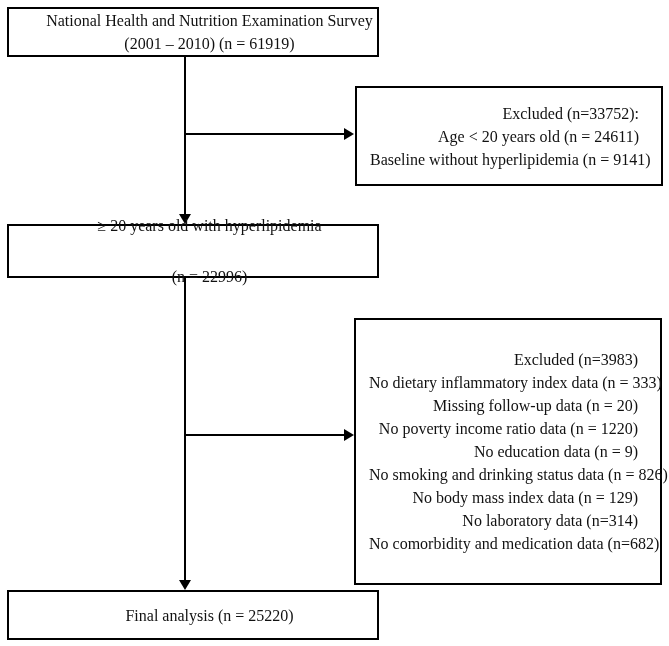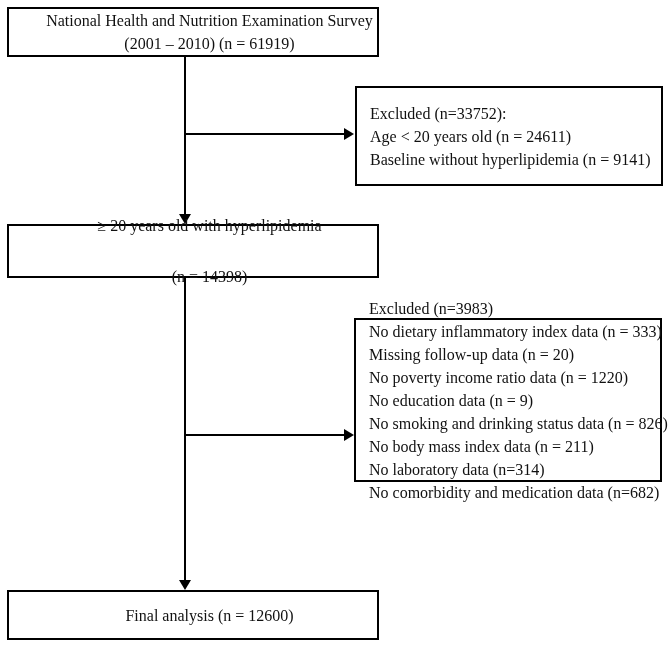--- a/index.html
+++ b/index.html
@@ -17,21 +17,21 @@
   .box {
     position: absolute;
     box-sizing: border-box;
     border: 2px solid #000000;
     background: #ffffff;
     display: flex;
     flex-direction: column;
     justify-content: center;
   }
   .box.center { text-align: center; align-items: center; padding-left: 33px; }
-  .box.left   { text-align: left; padding-left: 13px; padding-right: 14px; }
+  .box.left   { text-align: right; padding-left: 13px; padding-right: 22px; }
   .line { white-space: nowrap; }
 
   
   .vline, .hline { position: absolute; background: #000000; }
   .vline { width: 2px; }
   .hline { height: 2px; }
 
   
   .arrow-down {
     position: absolute; width: 0; height: 0;
@@ -43,21 +43,21 @@
     position: absolute; width: 0; height: 0;
     border-top: 6px solid transparent;
     border-bottom: 6px solid transparent;
     border-left: 10px solid #000000;
   }
 
   
   #box-nhanes   { left: 7px;   top: 7px;   width: 372px; height: 50px; }
   #box-excl1    { left: 355px; top: 86px;  width: 308px; height: 100px; }
   #box-eligible { left: 7px;   top: 224px; width: 372px; height: 54px; gap: 28px; }
-  #box-excl2    { left: 354px; top: 318px; width: 308px; height: 164px; }
+  #box-excl2    { left: 354px; top: 318px; width: 308px; height: 267px; }
   #box-final    { left: 7px;   top: 590px; width: 372px; height: 50px; }
 
   
   #vline-1 { left: 184px; top: 57px;  height: 157px; }
   #head-down-1 { left: 179px; top: 214px; }
   #hline-1 { left: 184px; top: 133px; width: 160px; }
   #head-right-1 { left: 344px; top: 128px; }
   #vline-2 { left: 184px; top: 278px; height: 302px; }
   #head-down-2 { left: 179px; top: 580px; }
   #hline-2 { left: 184px; top: 434px; width: 160px; }
@@ -80,38 +80,38 @@
   <div class="arrow-right" id="head-right-1"></div>
 
   <div class="box left" id="box-excl1">
     <div class="line">Excluded (n=33752):</div>
     <div class="line">Age &lt; 20 years old (n = 24611)</div>
     <div class="line">Baseline without hyperlipidemia (n = 9141)</div>
   </div>
 
   <div class="box center" id="box-eligible">
     <div class="line">≥ 20 years old with hyperlipidemia</div>
-    <div class="line">(n = 14398)</div>
+    <div class="line">(n = 22996)</div>
   </div>
 
   <div class="vline" id="vline-2"></div>
   <div class="arrow-down" id="head-down-2"></div>
 
   <div class="hline" id="hline-2"></div>
   <div class="arrow-right" id="head-right-2"></div>
 
   <div class="box left" id="box-excl2">
     <div class="line">Excluded (n=3983)</div>
     <div class="line">No dietary inflammatory index data (n = 333)</div>
     <div class="line">Missing follow-up data (n = 20)</div>
     <div class="line">No poverty income ratio data (n = 1220)</div>
     <div class="line">No education data (n = 9)</div>
     <div class="line">No smoking and drinking status data (n = 826)</div>
-    <div class="line">No body mass index data (n = 211)</div>
+    <div class="line">No body mass index data (n = 129)</div>
     <div class="line">No laboratory data (n=314)</div>
     <div class="line">No comorbidity and medication data (n=682)</div>
   </div>
 
   <div class="box center" id="box-final">
-    <div class="line">Final analysis (n = 12600)</div>
+    <div class="line">Final analysis (n = 25220)</div>
   </div>
 
 </div>
 
 </body></html>

